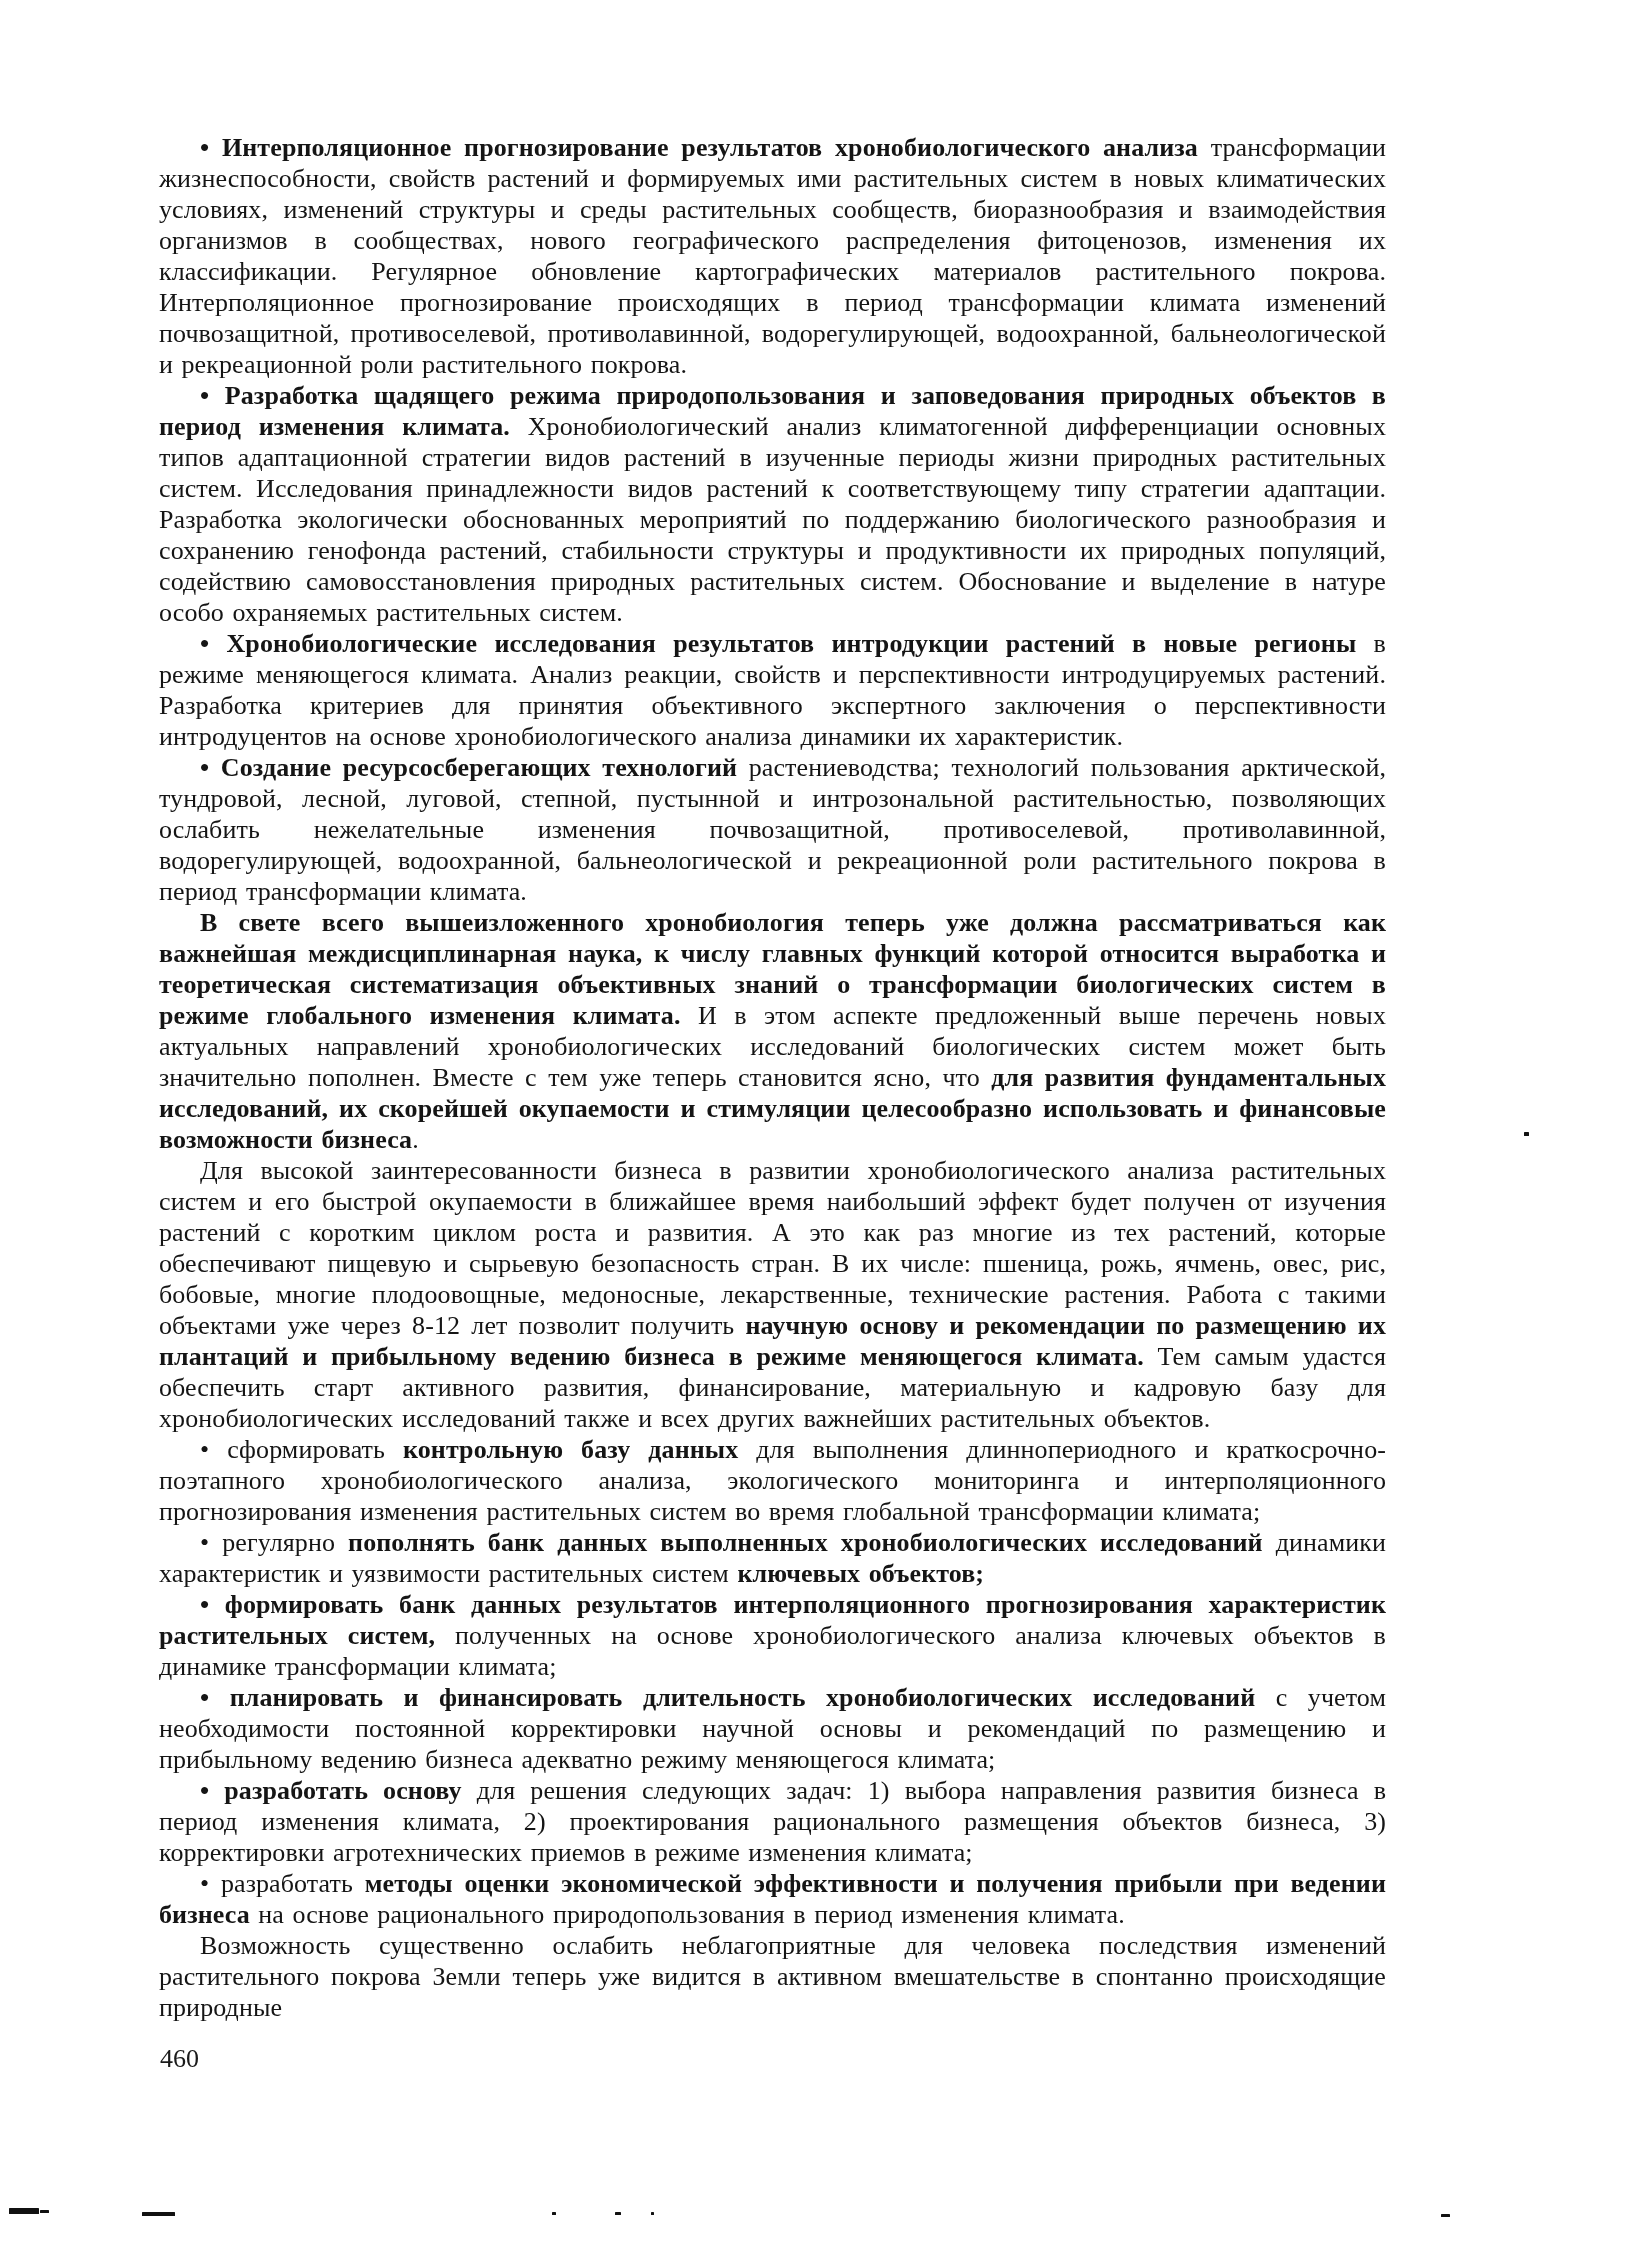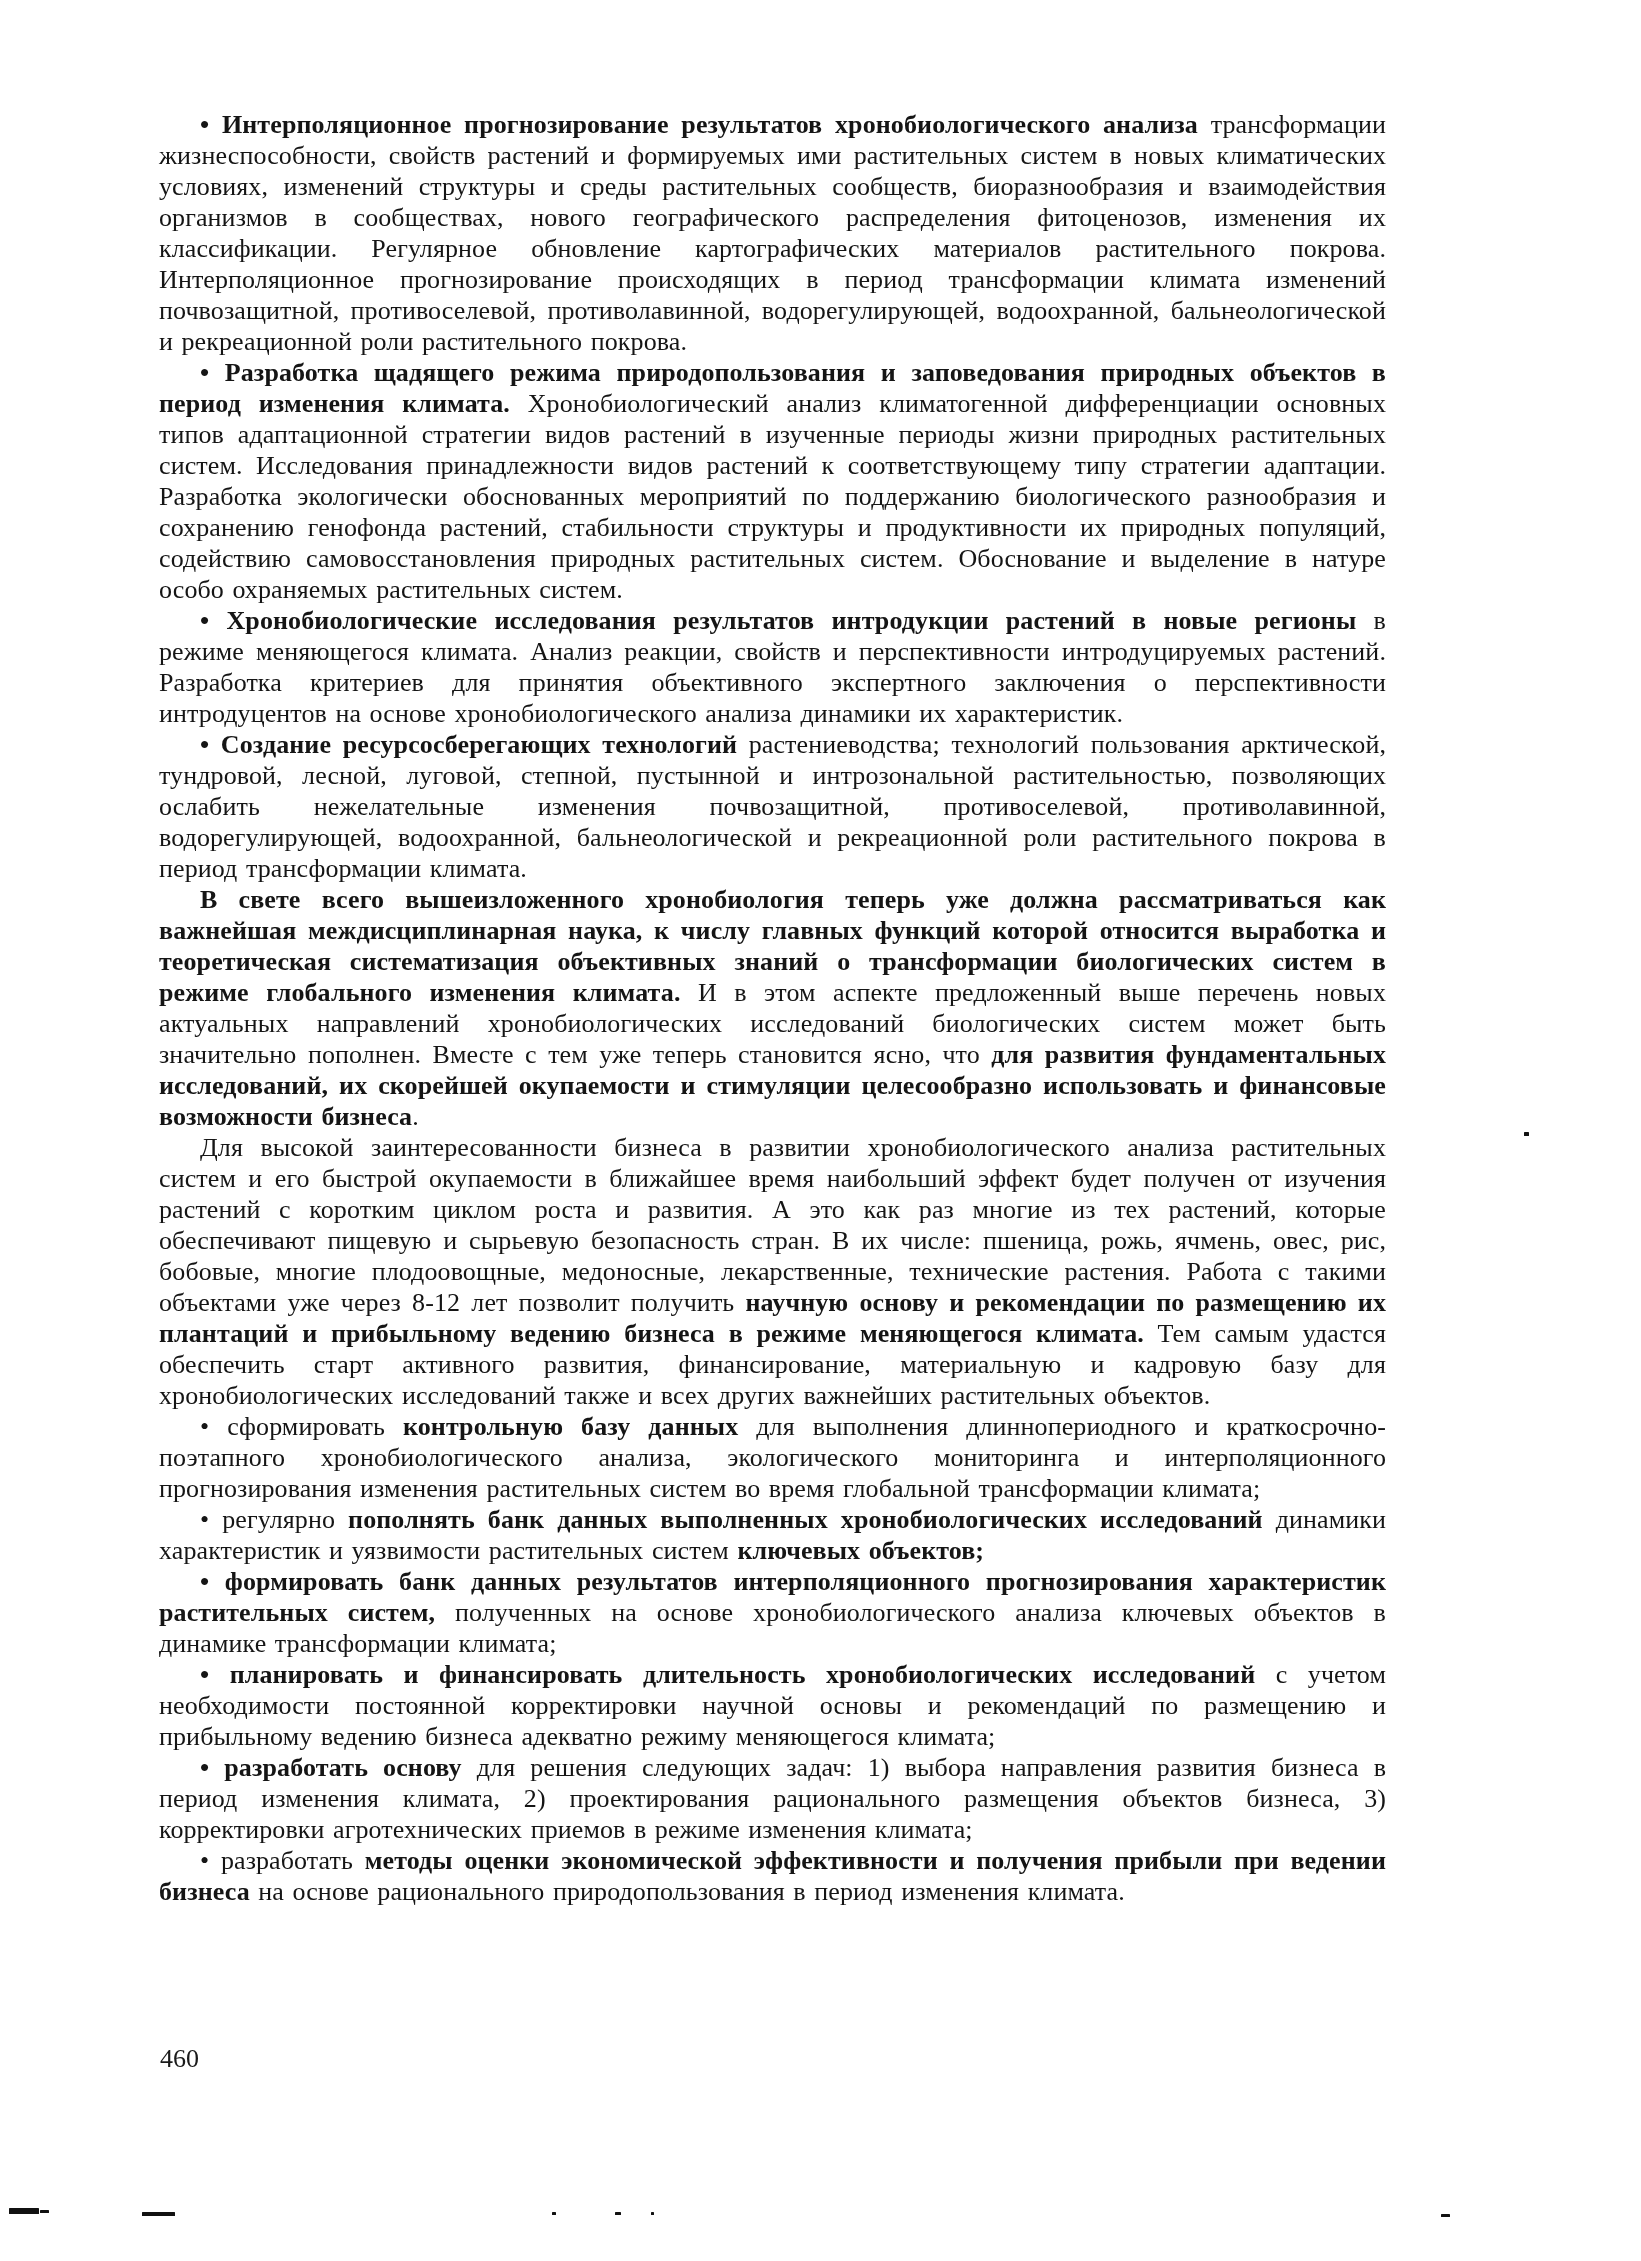--- a/index.html
+++ b/index.html
@@ -12,21 +12,21 @@
     width: 1641px;
     height: 2261px;
     background: #ffffff;
     overflow: hidden;
     font-family: "Liberation Serif", "DejaVu Serif", serif;
     color: #151515;
   }
   .text-block {
     position: absolute;
     left: 159px;
-    top: 109px;
+    top: 132px;
     width: 1227px;
     font-size: 26px;
     line-height: 31px;
     text-align: justify;
     word-spacing: 1.9px;
     letter-spacing: 0.1px;
   }
   .para {
     margin: 0;
     padding: 0;
@@ -58,20 +58,21 @@
       <p class="para"><span class="run bold">• Хронобиологические исследования результатов интродукции растений в новые регионы</span><span class="run"> в режиме меняющегося климата. Анализ реакции,  свойств и перспективности интродуцируемых растений. Разработка критериев для принятия объективного экспертного заключения о перспективности интродуцентов на основе хронобиологического анализа динамики их характеристик.</span></p>
       <p class="para"><span class="run bold">• Создание ресурсосберегающих технологий</span><span class="run"> растениеводства; технологий пользования арктической, тундровой, лесной, луговой, степной, пустынной и интрозональной растительностью, позволяющих ослабить нежелательные  изменения почвозащитной, противоселевой, противолавинной, водорегулирующей, водоохранной, бальнеологической и рекреационной роли растительного покрова в период трансформации климата.</span></p>
       <p class="para"><span class="run bold">В свете всего вышеизложенного хронобиология теперь уже должна рассматриваться как важнейшая междисциплинарная наука, к числу главных  функций которой относится выработка и теоретическая систематизация объективных знаний о  трансформации биологических систем в режиме глобального изменения климата.</span><span class="run"> И в этом аспекте предложенный выше перечень новых актуальных направлений хронобиологических исследований биологических систем может быть значительно пополнен. Вместе с тем уже теперь становится ясно, что </span><span class="run bold">для развития фундаментальных исследований, их скорейшей окупаемости и стимуляции целесообразно использовать и финансовые возможности бизнеса</span><span class="run">.</span></p>
       <p class="para"><span class="run">Для высокой  заинтересованности бизнеса в развитии хронобиологического анализа растительных систем и его быстрой окупаемости в ближайшее время  наибольший эффект будет получен от изучения растений с коротким циклом роста и развития. А это как раз многие из тех  растений, которые обеспечивают пищевую и сырьевую безопасность стран. В их числе: пшеница, рожь, ячмень, овес, рис, бобовые, многие плодоовощные, медоносные, лекарственные, технические растения. Работа с такими объектами уже через 8-12 лет позволит получить </span><span class="run bold">научную основу и рекомендации по размещению их плантаций и прибыльному ведению бизнеса в режиме меняющегося климата.</span><span class="run">  Тем самым удастся обеспечить старт активного развития, финансирование, материальную и кадровую базу для хронобиологических исследований также и всех других важнейших растительных объектов.</span></p>
       <p class="para"><span class="run">• сформировать </span><span class="run bold">контрольную базу данных</span><span class="run"> для выполнения длиннопериодного  и краткосрочно-поэтапного хронобиологического анализа, экологического мониторинга  и интерполяционного прогнозирования изменения растительных систем во время глобальной  трансформации климата;</span></p>
       <p class="para"><span class="run">• регулярно </span><span class="run bold">пополнять банк данных выполненных хронобиологических исследований</span><span class="run"> динамики характеристик и  уязвимости растительных систем </span><span class="run bold">ключевых объектов;</span></p>
       <p class="para"><span class="run bold">• формировать банк данных результатов интерполяционного прогнозирования   характеристик растительных систем,</span><span class="run">  полученных на основе хронобиологического анализа ключевых объектов в динамике трансформации климата;</span></p>
       <p class="para"><span class="run bold">• планировать и финансировать длительность хронобиологических исследований</span><span class="run"> с учетом необходимости постоянной корректировки научной основы и рекомендаций по размещению и прибыльному ведению бизнеса адекватно  режиму меняющегося климата;</span></p>
       <p class="para"><span class="run bold">• разработать основу</span><span class="run"> для решения следующих задач:  1) выбора направления развития бизнеса в период изменения климата, 2) проектирования рационального размещения объектов бизнеса, 3) корректировки агротехнических приемов в режиме изменения климата;</span></p>
       <p class="para"><span class="run">• разработать </span><span class="run bold">методы оценки экономической эффективности и получения прибыли при ведении бизнеса</span><span class="run"> на основе рационального природопользования  в  период изменения климата.</span></p>
+      <p class="para"><span class="run">Возможность существенно ослабить неблагоприятные для человека последствия изменений растительного покрова Земли теперь уже видится в активном вмешательстве в спонтанно происходящие природные</span></p>
     </div>
 
   <div class="page-number">460</div>
 
   <div class="speck" style="left:9px;  top:2208px; width:30px; height:5.8px;"></div>
   <div class="speck" style="left:40px;  top:2210px; width:9px; height:2.6px;"></div>
   <div class="speck" style="left:142px; top:2212px; width:33px; height:3.9px;"></div>
   <div class="speck" style="left:552px; top:2212px; width:3.9px;  height:2.6px;"></div>
   <div class="speck" style="left:615px; top:2212px; width:5.8px;  height:2.6px;"></div>
   <div class="speck" style="left:651px;top:2212px; width:3.2px;  height:2.6px;"></div>

